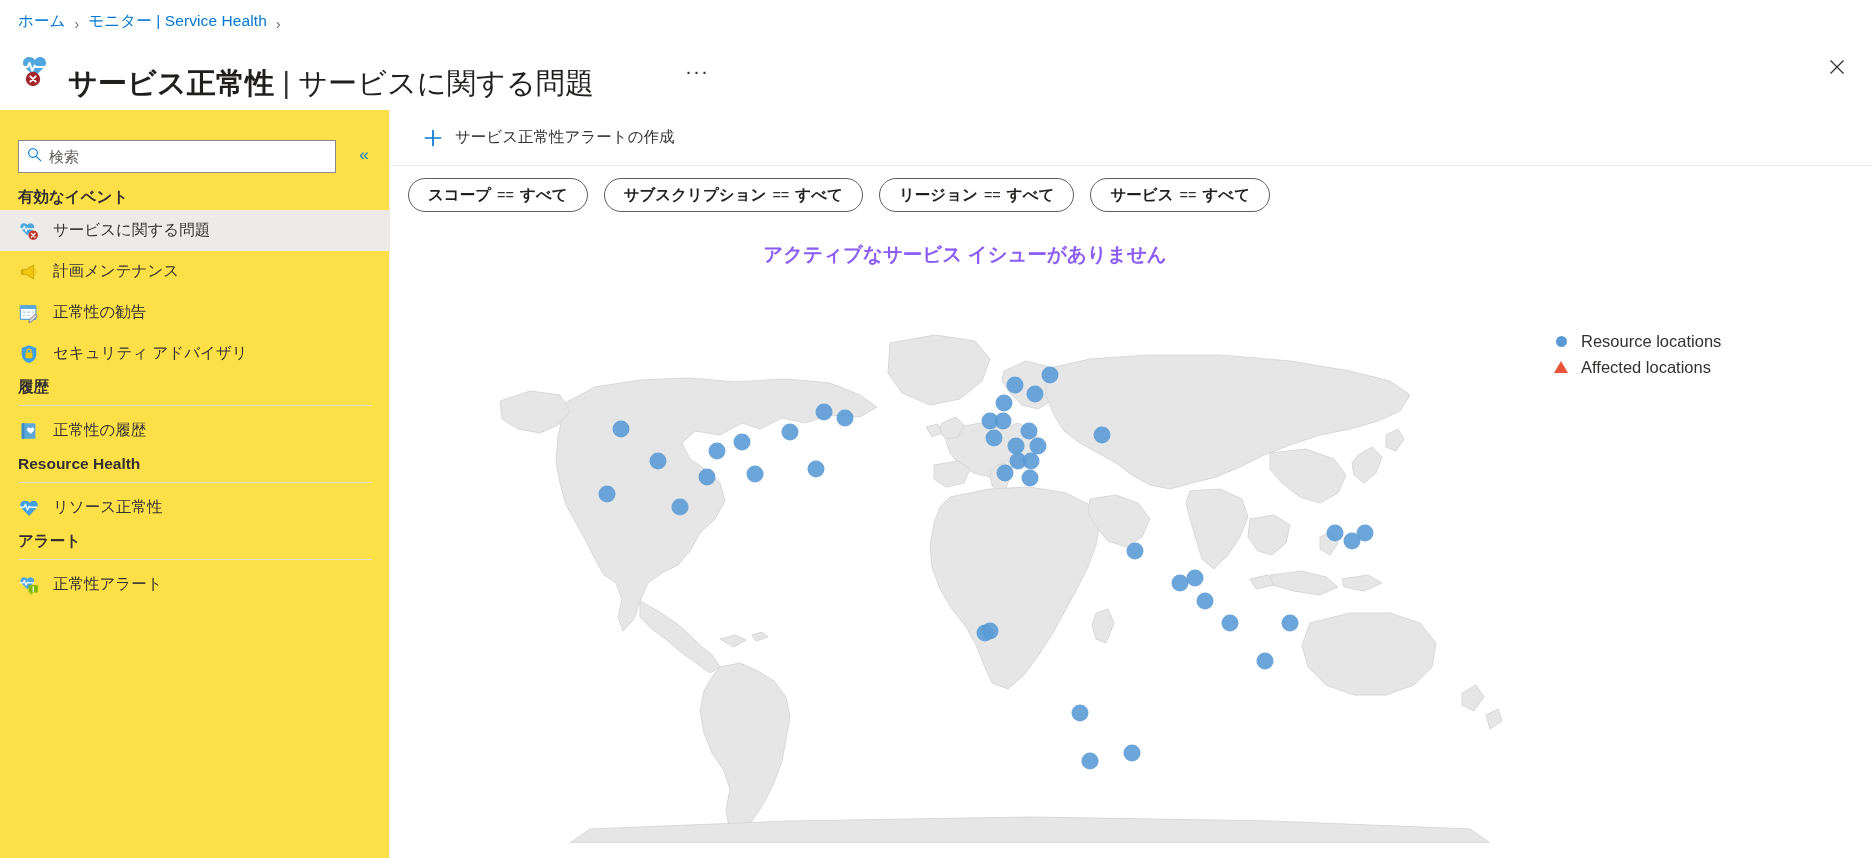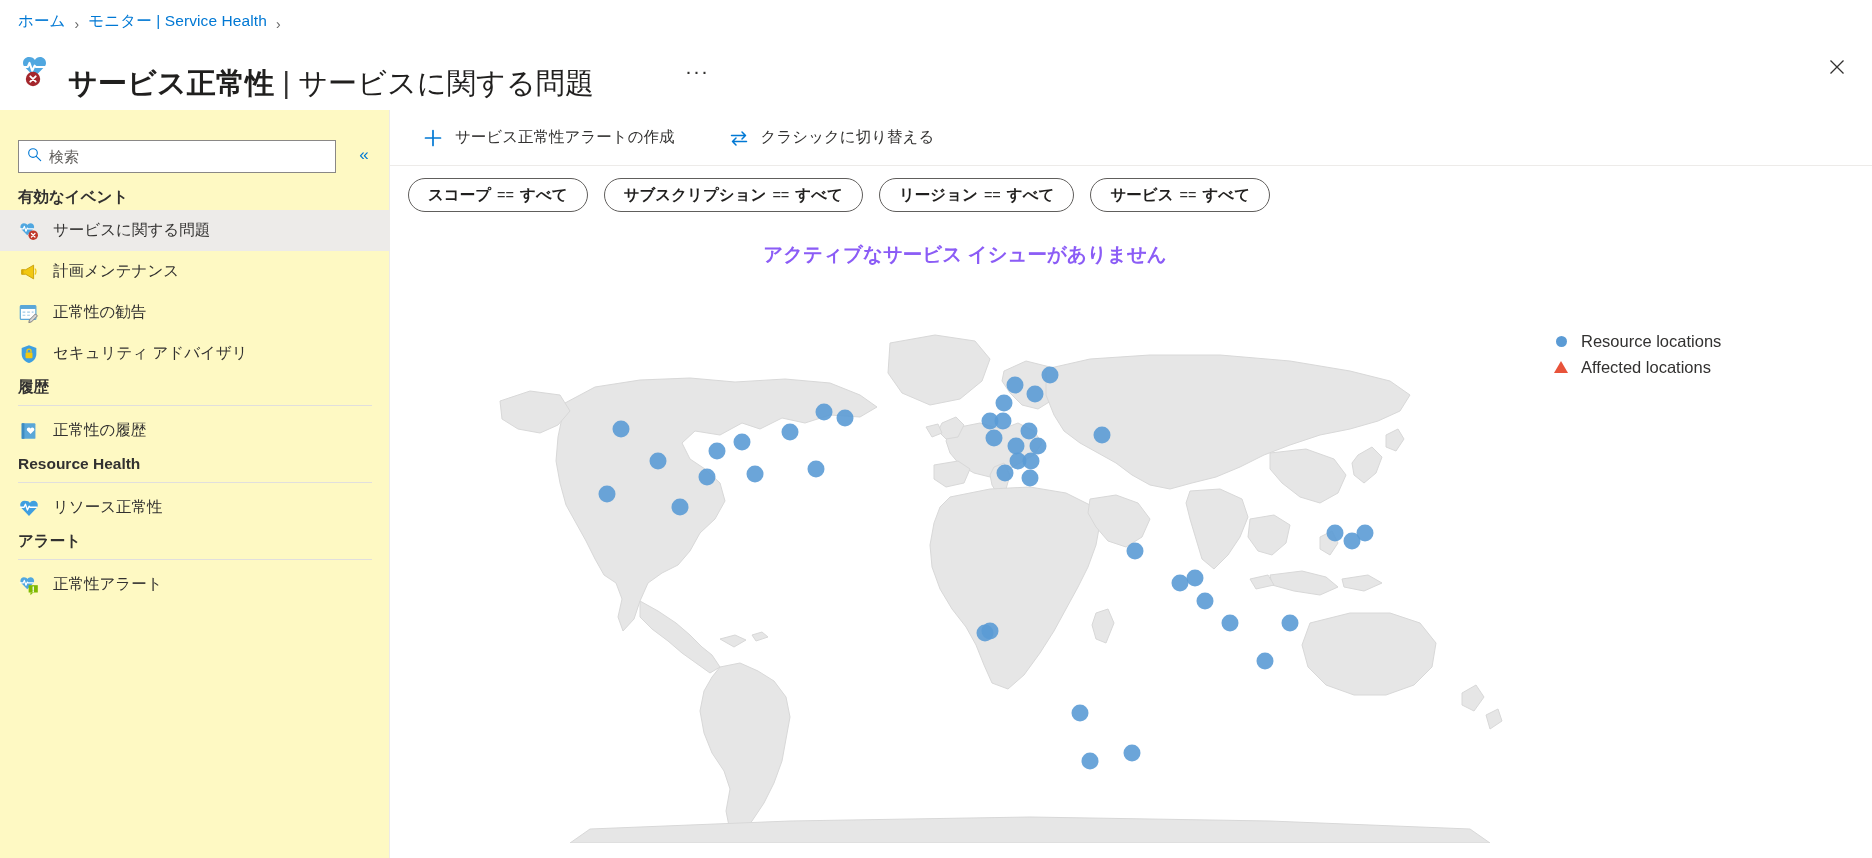--- a/index.html
+++ b/index.html
@@ -50,21 +50,21 @@
     position: absolute; right: 18px; top: 14px;
     width: 34px; height: 34px; display: flex;
     align-items: center; justify-content: center;
     cursor: pointer; color: #323130;
   }
 
   
   .sidebar {
     position: absolute; left: 0; top: 110px;
     width: 390px; height: 748px;
-    background: #fef9c3;
+    background: #fde047;
     border-right: 1px solid #edebe9;
     overflow: hidden;
   }
   .search-wrap { position: absolute; left: 18px; top: 30px; width: 318px; height: 33px; }
   .search-box {
     width: 100%; height: 33px;
     border: 1px solid #8a8886; background: #fff;
     display: flex; align-items: center; padding: 0 8px;
   }
   .search-input {
@@ -292,29 +292,20 @@
   <div class="content">
 
     <div class="cmdbar">
       <div class="cmd">
         <span class="cmd-ico">
           <svg width="18" height="18" viewBox="0 0 18 18">
               <path d="M9 1.5v15M1.5 9h15" stroke="#0078d4" stroke-width="1.7" stroke-linecap="round"></path>
             </svg>
         </span>
         <span>サービス正常性アラートの作成</span>
-      </div>
-      <div class="cmd">
-        <span class="cmd-ico">
-          <svg width="20" height="18" viewBox="0 0 20 18">
-            <path d="M2.5 6.5h14M13 3l3.5 3.5L13 10" fill="none" stroke="#0078d4" stroke-width="1.5" stroke-linecap="round" stroke-linejoin="round"></path>
-            <path d="M17.5 12.5h-14M7 9l-3.5 3.5L7 16" fill="none" stroke="#0078d4" stroke-width="1.5" stroke-linecap="round" stroke-linejoin="round"></path>
-          </svg>
-        </span>
-        <span>クラシックに切り替える</span>
       </div>
     </div>
 
     <div class="pillbar">
       <div class="pill">
         <span>スコープ</span>
         <span class="op">==</span>
         <span>すべて</span>
       </div>
       <div class="pill">

